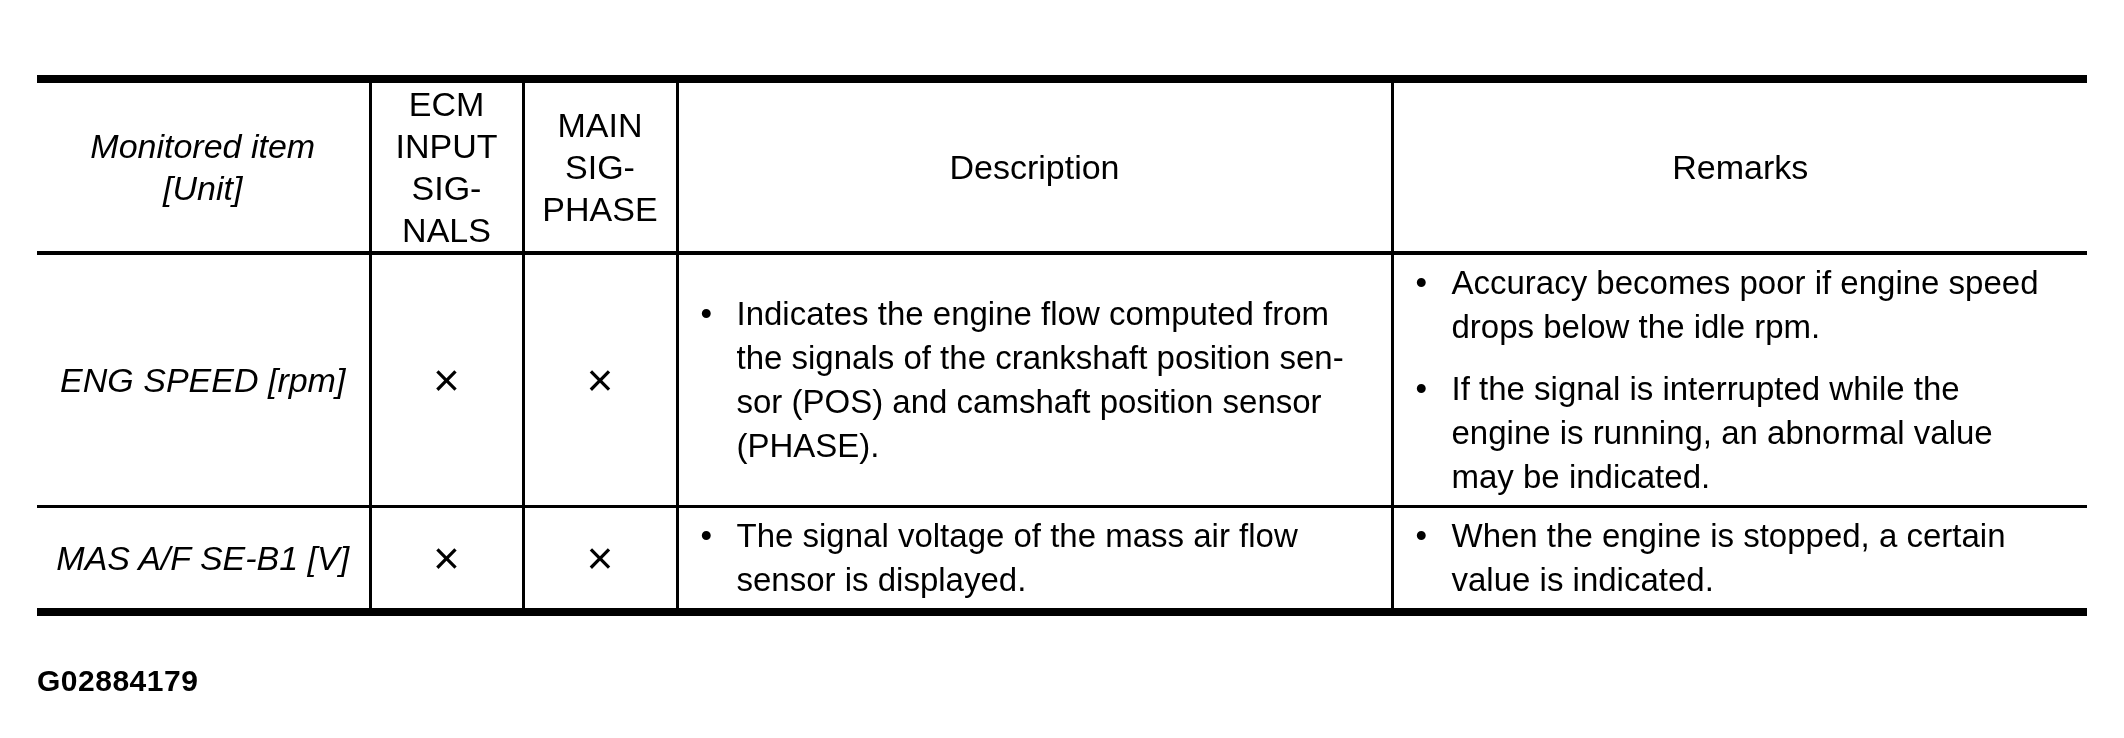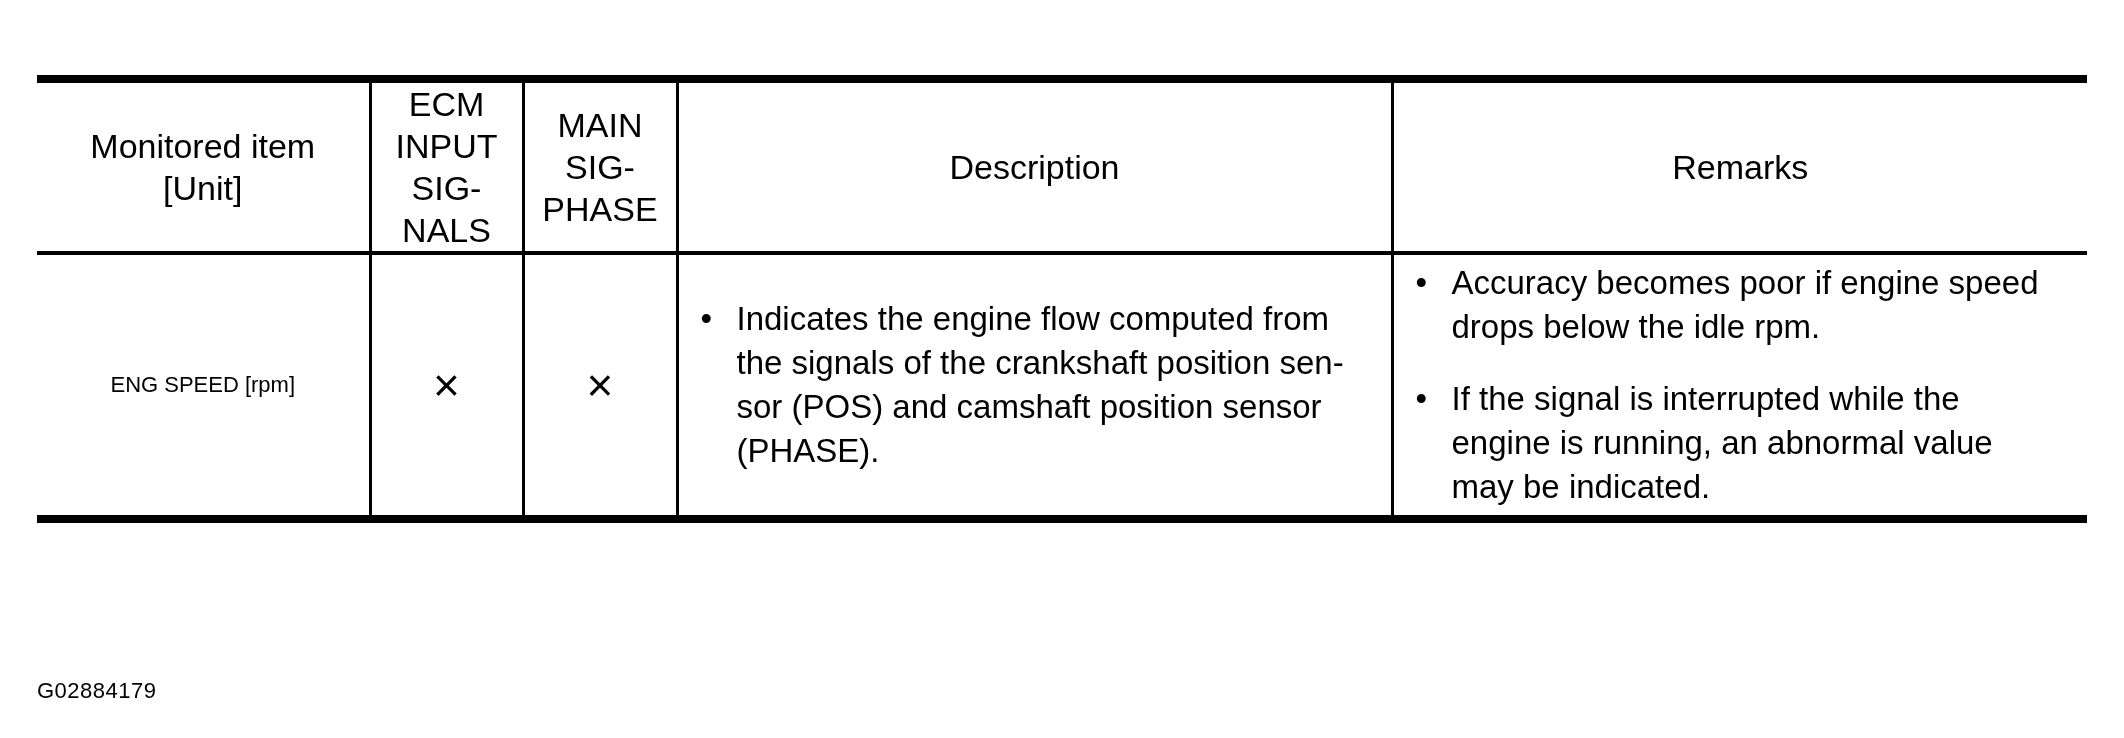--- a/index.html
+++ b/index.html
@@ -20,46 +20,46 @@
     border-top: 8px solid #000;
     border-bottom: 8px solid #000;
   }
   col.c1 { width: 333px; }
   col.c2 { width: 153px; }
   col.c3 { width: 154px; }
   col.c4 { width: 715px; }
   col.c5 { width: 695px; }
 
   .cell { border-left: 3px solid #000; vertical-align: middle; padding: 0; }
-  tr > .cell:first-child { border-left: none; }
+  tr > .cell:first-child { border-left: none; font-style: italic; }
 
   .header-row .cell {
     border-bottom: 4px solid #000;
     height: 172px;
     text-align: center;
     font-size: 34px;
     line-height: 42px;
     font-weight: normal;
     white-space: pre-line;
   }
   .row1 .cell { border-bottom: 3px solid #000; height: 250px; }
   .row2 .cell { height: 97px; }
 
-  .item-cell { text-align: center; font-size: 22px; line-height: 42px; white-space: pre-line; }
+  .item-cell { text-align: center; font-size: 34px; line-height: 42px; white-space: pre-line; }
   .mark-cell { text-align: center; font-size: 46px; line-height: 46px; }
 
   .text-cell { font-size: 33px; line-height: 44px; }
   ul.bullets { list-style: none; margin: 0; padding: 6px 8px 6px 20px; }
   ul.bullets li { position: relative; padding-left: 38px; white-space: pre-line; }
-  ul.bullets li + li { margin-top: 28px; }
+  ul.bullets li + li { margin-top: 18px; }
   ul.bullets li::before { content: "\2022"; position: absolute; left: 2px; top: 0; }
 
   .figure-id {
-    position: absolute; left: 37px; top: 678px;
-    font-size: 22px; font-weight: normal; letter-spacing: 0.5px;
+    position: absolute; left: 37px; top: 664px;
+    font-size: 30px; font-weight: bold; letter-spacing: 0.5px;
   }
 </style>
 </head>
 <body>
 
 <div class="page">
 
   <table class="monitor-table">
     <colgroup>
       <col class="c1">
@@ -101,18 +101,37 @@
           <ul class="bullets">
 
           <li>Accuracy becomes poor if engine speed
 drops below the idle rpm.</li>
               <li>If the signal is interrupted while the
 engine is running, an abnormal value
 may be indicated.</li>
             </ul>
         </td>
       </tr>
+      <tr class="row2">
+        <td class="cell item-cell">MAS A/F SE-B1 [V]</td>
+        <td class="cell mark-cell">×</td>
+        <td class="cell mark-cell">×</td>
+        <td class="cell text-cell">
+          <ul class="bullets">
+
+          <li>The signal voltage of the mass air flow
+sensor is displayed.</li>
+            </ul>
+        </td>
+        <td class="cell text-cell">
+          <ul class="bullets">
+
+          <li>When the engine is stopped, a certain
+value is indicated.</li>
+            </ul>
+        </td>
+      </tr>
     </tbody>
   </table>
 
   <div class="figure-id">G02884179</div>
 
 </div>
 
 </body></html>

